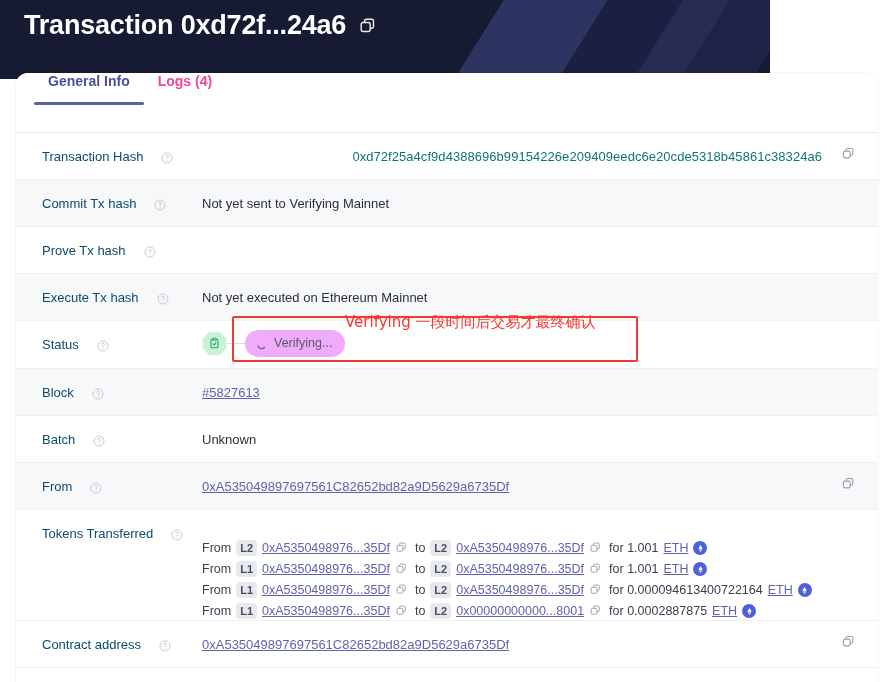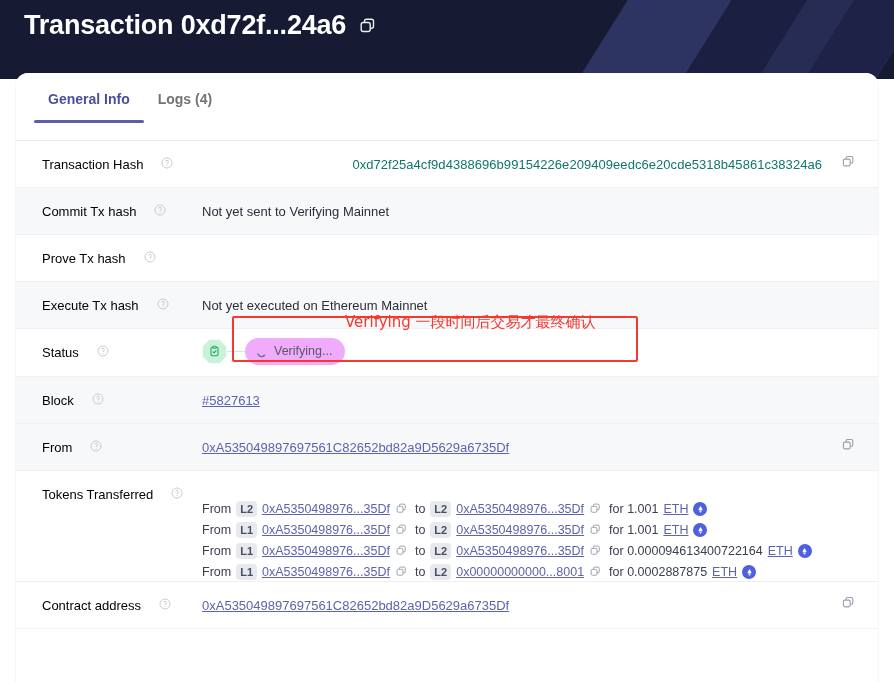--- a/index.html
+++ b/index.html
@@ -7,21 +7,21 @@
     margin: 0; padding: 0;
     width: 894px; height: 682px;
     overflow: hidden;
     font-family: "Liberation Sans", sans-serif;
     background: #ffffff;
   }
 
   
   .header {
     position: relative;
-    width: 894px;
+    width: 770px;
     height: 79px;
     background: #161b33;
     overflow: hidden;
     text-align: right;
   }
   .header-deco { position: absolute; top: 0; right: 0; width: 360px; height: 79px; overflow: hidden; }
   .chev {
     position: absolute;
     background: #2d3360;
     transform: skewX(-32deg);
@@ -55,30 +55,30 @@
     width: 862px;
     min-height: 609px;
     background: #ffffff;
     border-radius: 12px 12px 0 0;
     box-shadow: 0 0 0 1px rgba(0,0,0,0.03);
     overflow: hidden;
   }
 
   .tabs {
     display: flex;
-    align-items: center;
-    height: 68px;
+    align-items: flex-start;
+    height: 60px;
     padding-left: 18px;
     border-bottom: 1px solid #e9ebf0;
     background: #fff;
   }
   .tab {
     font-size: 14px;
     font-weight: bold;
-    color: #737373;
+    color: #ec4899;
     padding: 0 14px 15px 14px;
     cursor: pointer;
     position: relative;
     white-space: nowrap;
   }
   .tab.active { color: #4b4f9b; }
   .tab.active::after {
     content: "";
     position: absolute;
     left: 0; right: 0; bottom: -1px;
@@ -93,23 +93,24 @@
     align-items: flex-start;
     padding: 0 22px 0 26px;
     min-height: 47px;
     border-bottom: 1px solid #eef0f4;
     background: #ffffff;
     position: relative;
   }
   .row.alt { background: #f7f8fa; }
   .row-label {
     flex: 0 0 160px;
-    color: #000000;
+    color: #0c4a6e;
     font-size: 13px;
     display: flex;
+    align-items: center;
     gap: 18px;
     padding-top: 15px;
     line-height: 17px;
   }
   .row-value {
     flex: 1 1 auto;
     font-size: 13px;
     color: #2b2f3a;
     padding-top: 15px;
     line-height: 17px;
@@ -358,20 +359,34 @@
           <circle cx="6.1" cy="8.6" r="0.5" fill="#b5b9c4" stroke="none"></circle>
         </svg>
       </span>
     </div>
     <div class="row-value">
       <span class="link">#5827613</span>
     </div>
     <div class="row-right"></div>
   </div>
 
+  <div class="row">
+    <div class="row-label">
+      <span>Batch</span>
+      <span class="qmark">
+        <svg viewBox="0 0 12 12" width="12" height="12" fill="none" stroke="#b5b9c4" stroke-width="1">
+          <circle cx="6" cy="6" r="5"></circle>
+          <path d="M4.6 4.6a1.4 1.4 0 1 1 1.6 1.5v1"></path>
+          <circle cx="6.1" cy="8.6" r="0.5" fill="#b5b9c4" stroke="none"></circle>
+        </svg>
+      </span>
+    </div>
+    <div class="row-value">Unknown</div>
+    <div class="row-right"></div>
+  </div>
 
   <div class="row alt">
     <div class="row-label">
       <span>From</span>
       <span class="qmark">
         <svg viewBox="0 0 12 12" width="12" height="12" fill="none" stroke="#b5b9c4" stroke-width="1">
           <circle cx="6" cy="6" r="5"></circle>
           <path d="M4.6 4.6a1.4 1.4 0 1 1 1.6 1.5v1"></path>
           <circle cx="6.1" cy="8.6" r="0.5" fill="#b5b9c4" stroke="none"></circle>
         </svg>

